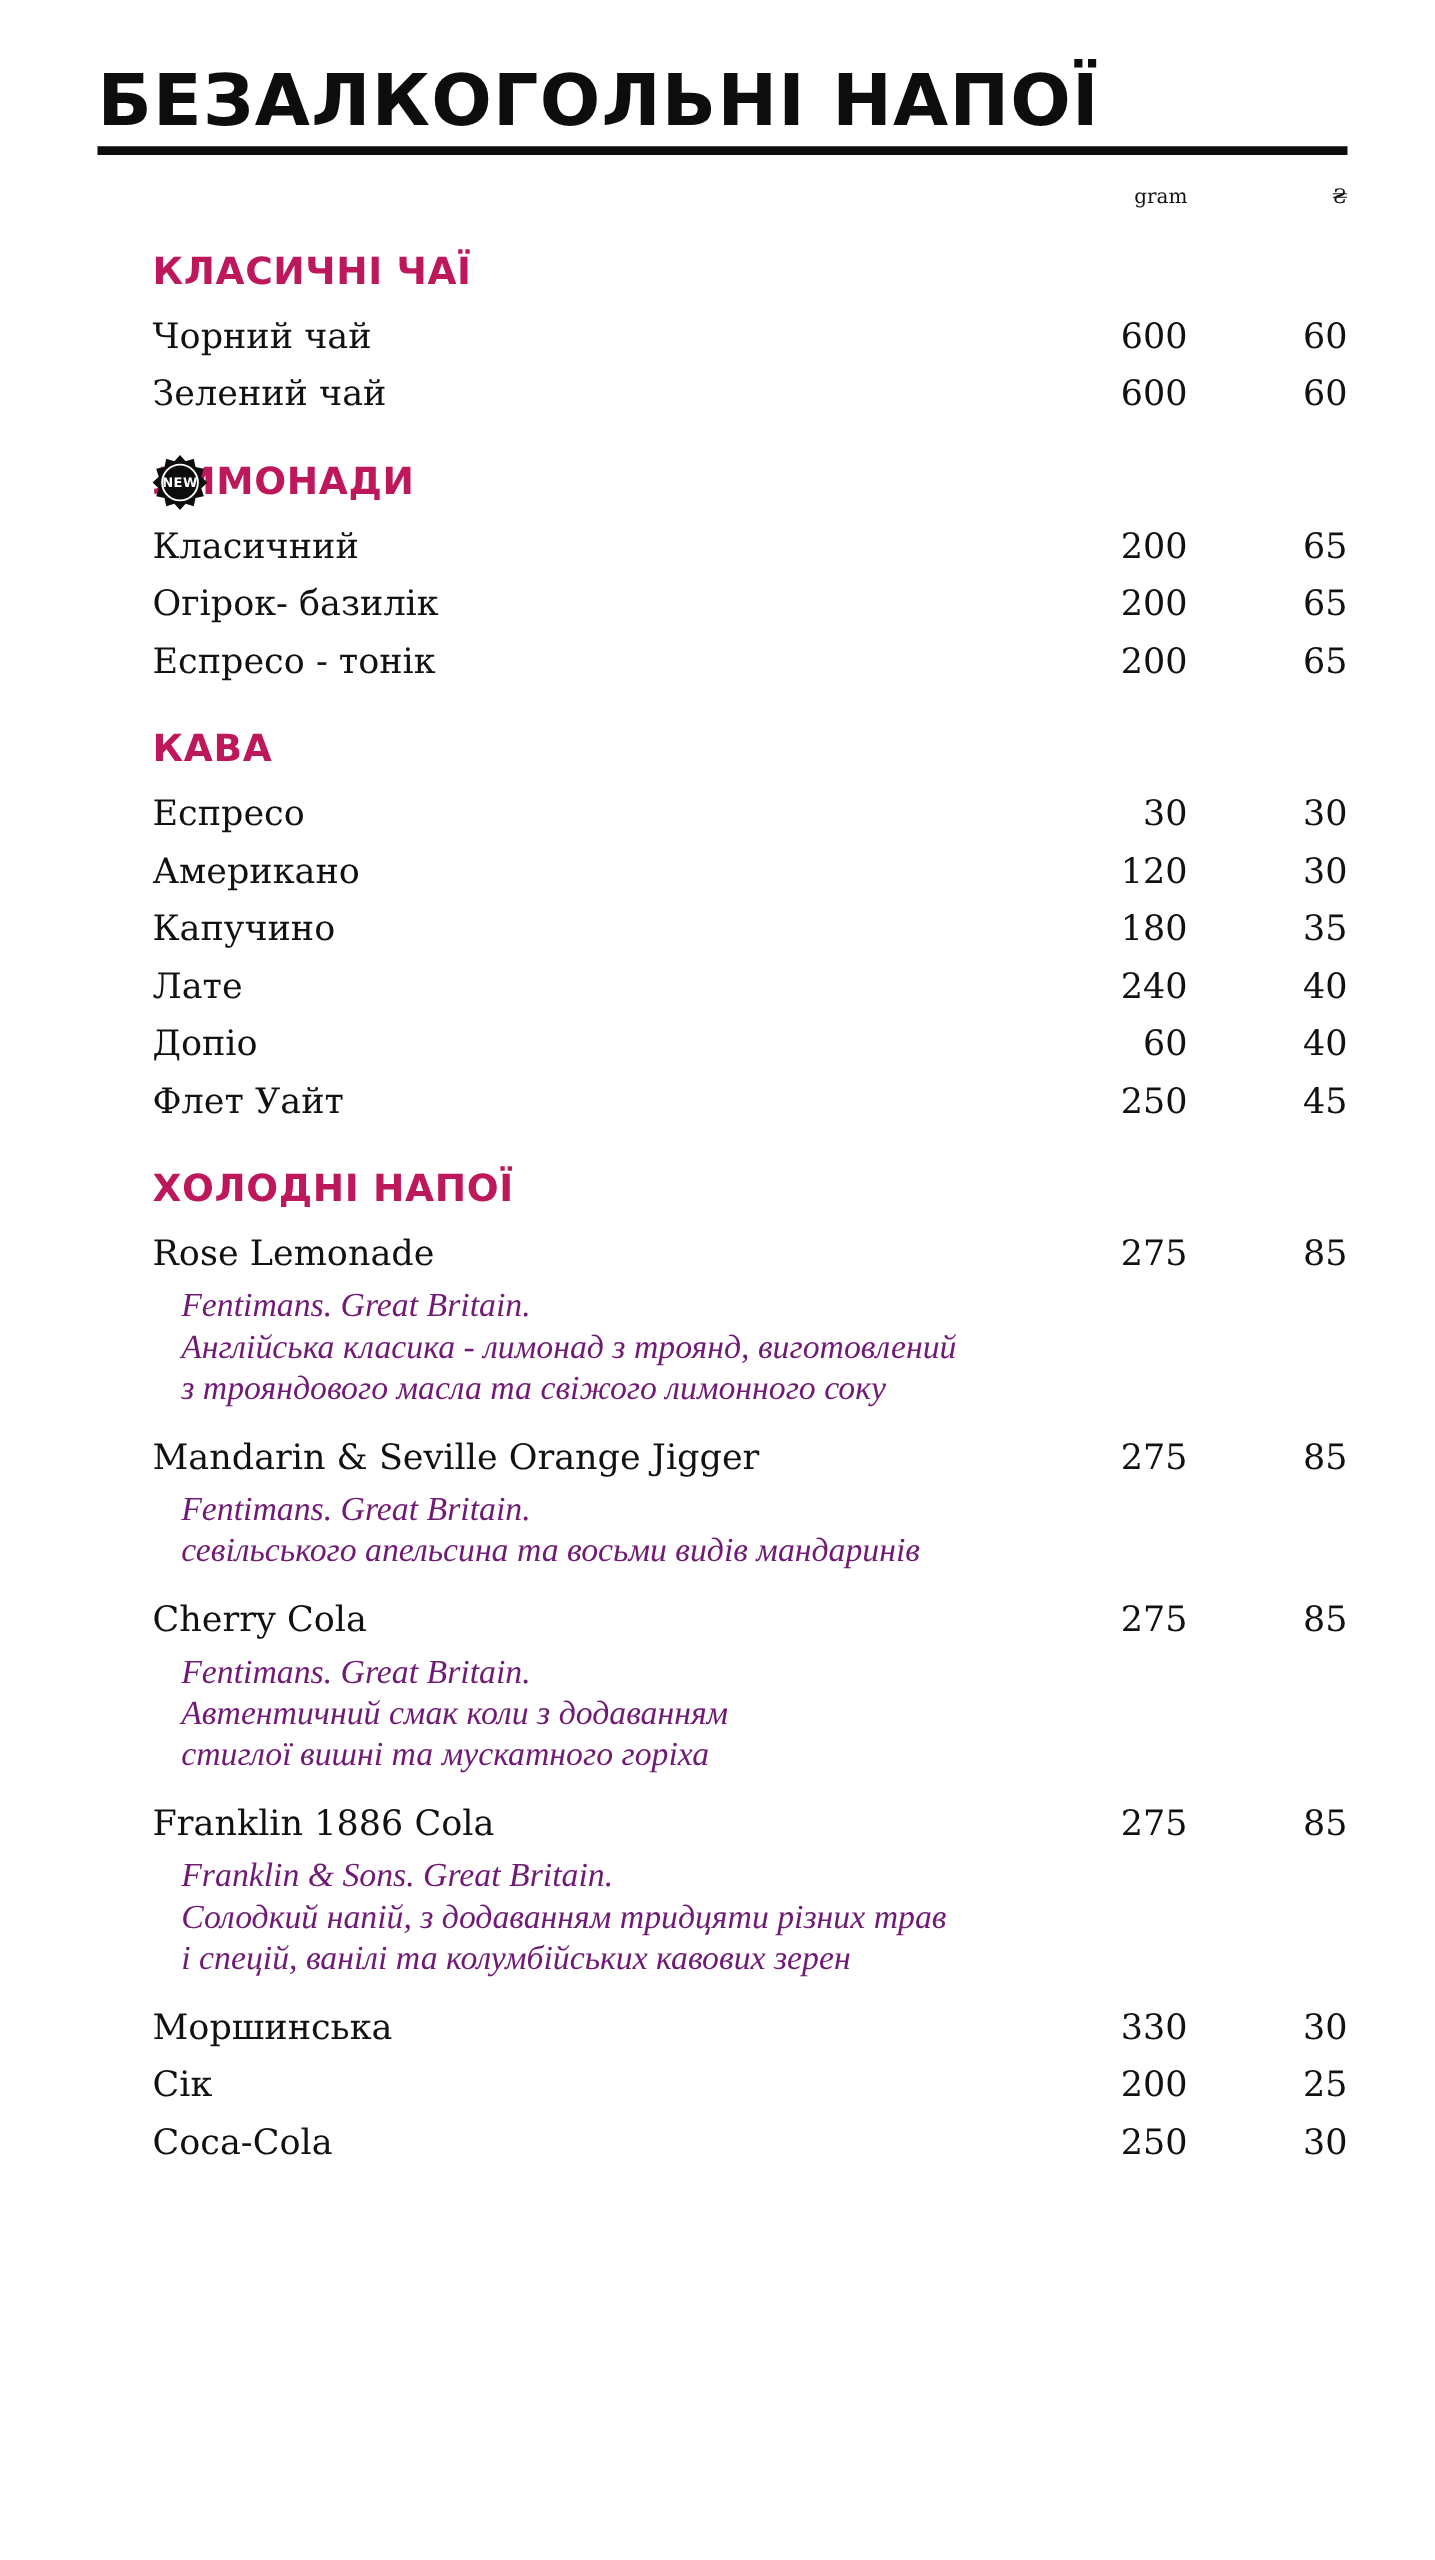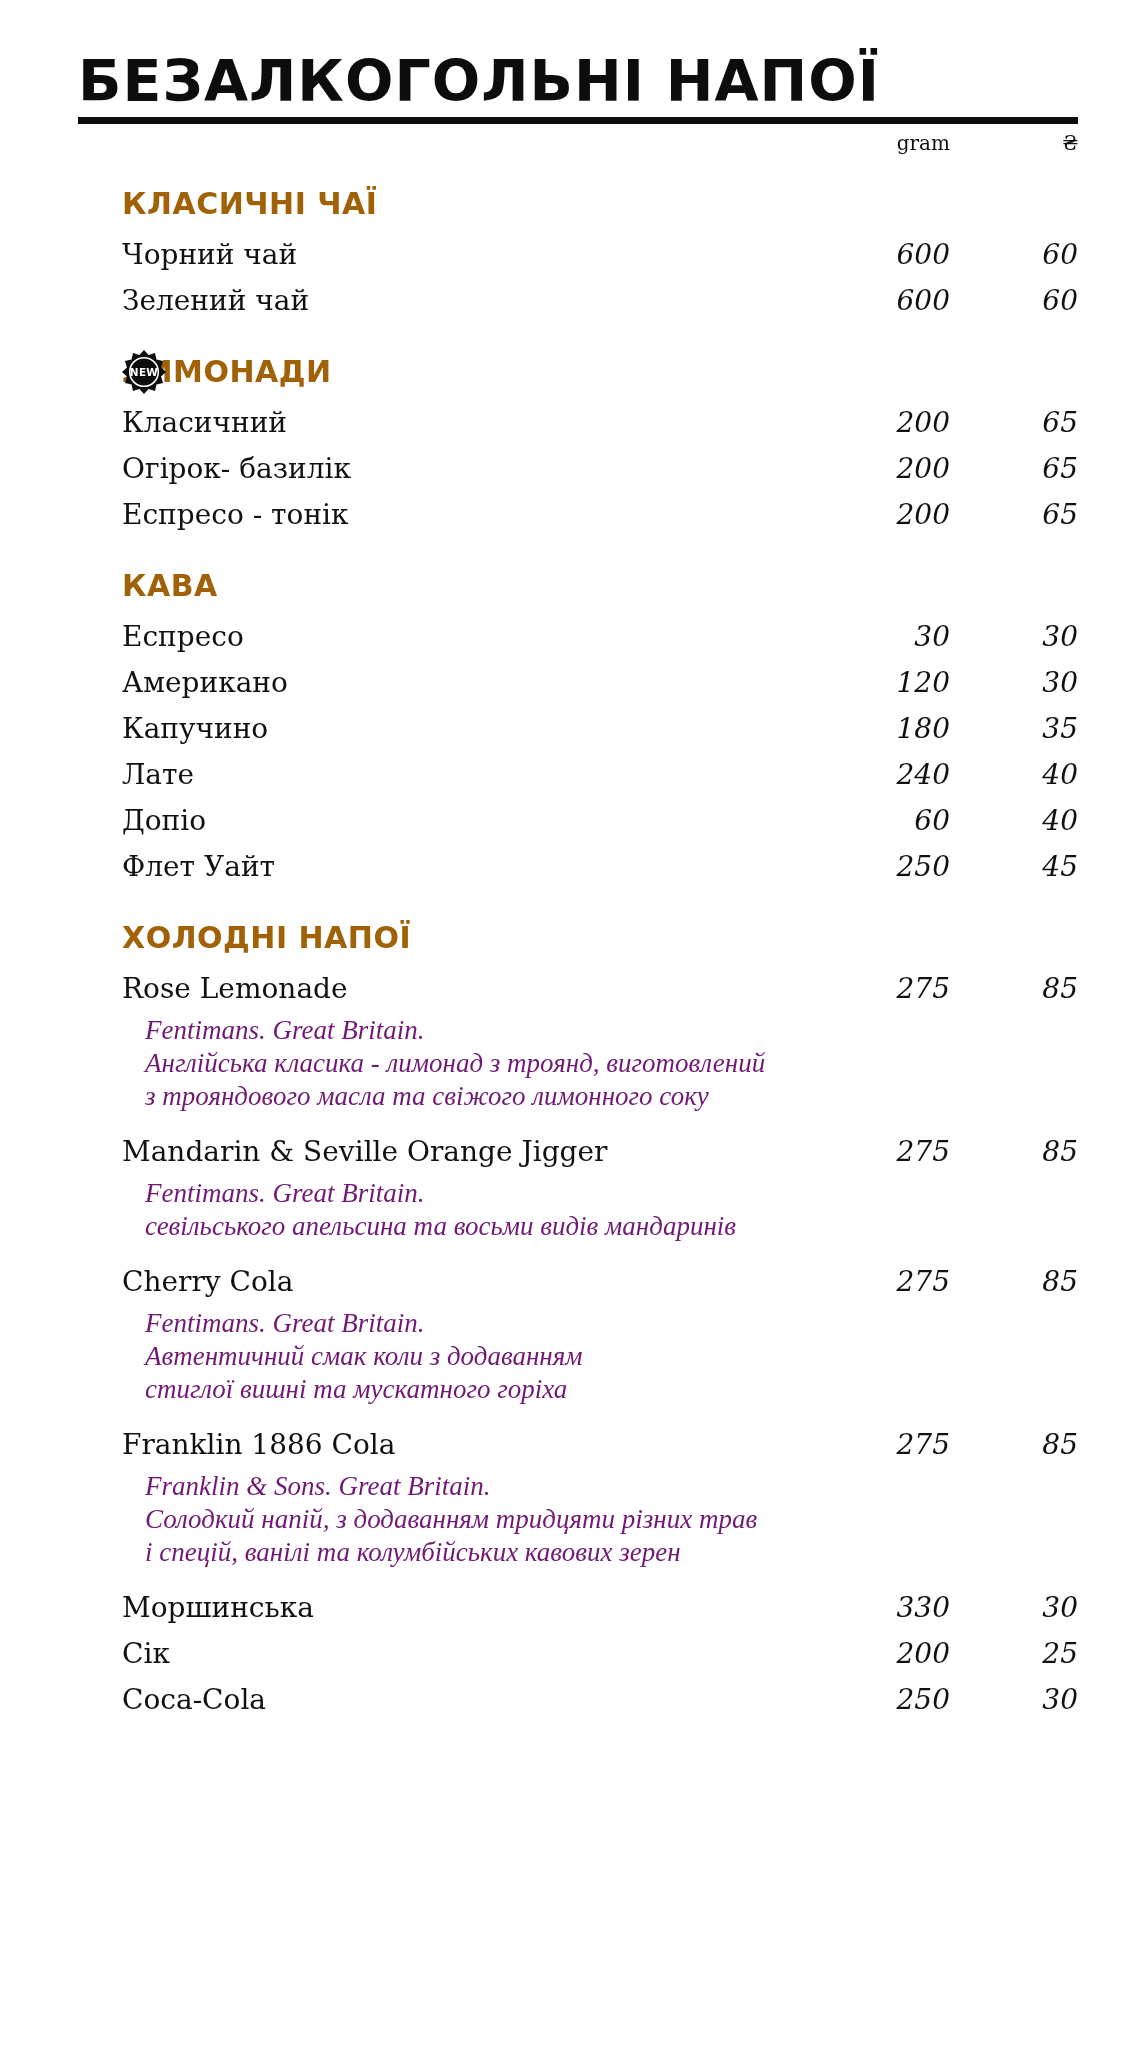--- a/index.html
+++ b/index.html
@@ -23,37 +23,37 @@
     line-height:1.12;
     letter-spacing:1px;
     color:#0d0d0d;
     white-space:nowrap;
   }
   .title-rule{
     width:1000px;height:7px;background:#0d0d0d;margin-top:3px;
   }
   .col-headers{
     display:flex;align-items:center;
-    width:1000px;margin-top:6px;
-    font-size:20px;line-height:26px;
+    width:1000px;margin-top:20px;
+    font-size:16px;line-height:26px;
   }
   .col-headers .spacer{flex:1;}
   .col-gram{width:110px;text-align:right;}
   .col-cur{width:128px;text-align:right;font-family:"DejaVu Serif","DejaVu Sans",serif;}
   
   .menu-sections{width:1000px;}
   .section-heading{
     position:relative;
     padding-left:44px;
     margin:30px 0 10px 0;
     font-family:"DejaVu Sans","Liberation Sans",sans-serif;
     font-weight:bold;
     font-size:30px;line-height:36px;
     letter-spacing:0.5px;
-    color:#a16207;
+    color:#be185d;
   }
   .new-badge{
     position:absolute;left:-4px;top:50%;
     width:44px;height:44px;
     transform:translateY(-50%);
     display:inline-block;
     margin-left:48px;
   }
   .new-badge svg{width:44px;height:44px;display:block;}
   .new-badge polygon{fill:#0d0d0d;}
@@ -63,21 +63,21 @@
     font-family:"DejaVu Sans","Liberation Sans",sans-serif;
     font-weight:bold;font-size:9.5px;
     text-anchor:middle;letter-spacing:0.3px;
   }
   
   .item-row{
     display:flex;align-items:baseline;
     font-size:28px;line-height:46px;
   }
   .item-name{flex:1;padding-left:44px;white-space:nowrap;}
-  .num{white-space:nowrap;font-style:italic;}
+  .num{white-space:nowrap;}
   .item-gram{width:110px;text-align:right;}
   .item-price{width:128px;text-align:right;}
   
   .item-details{
     padding-left:67px;
     margin:2px 0 16px 0;
     font-family:"Liberation Serif","DejaVu Serif",serif;
     font-style:italic;
     font-size:27px;line-height:33px;
     color:#701a75;

